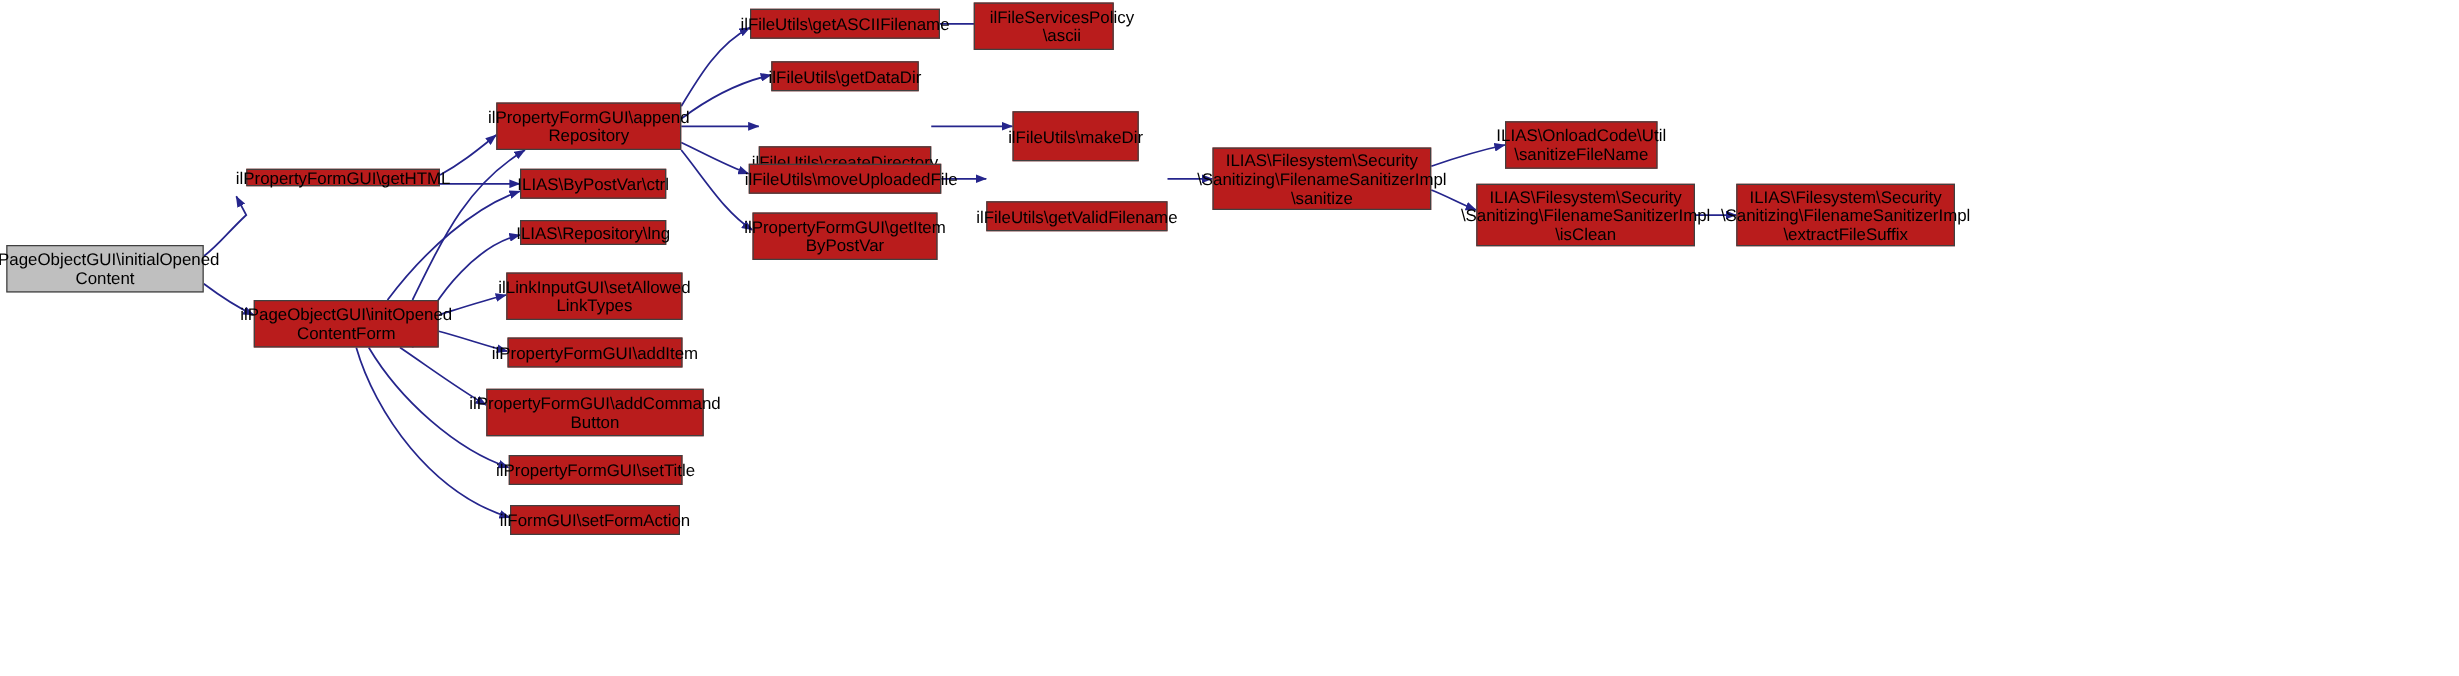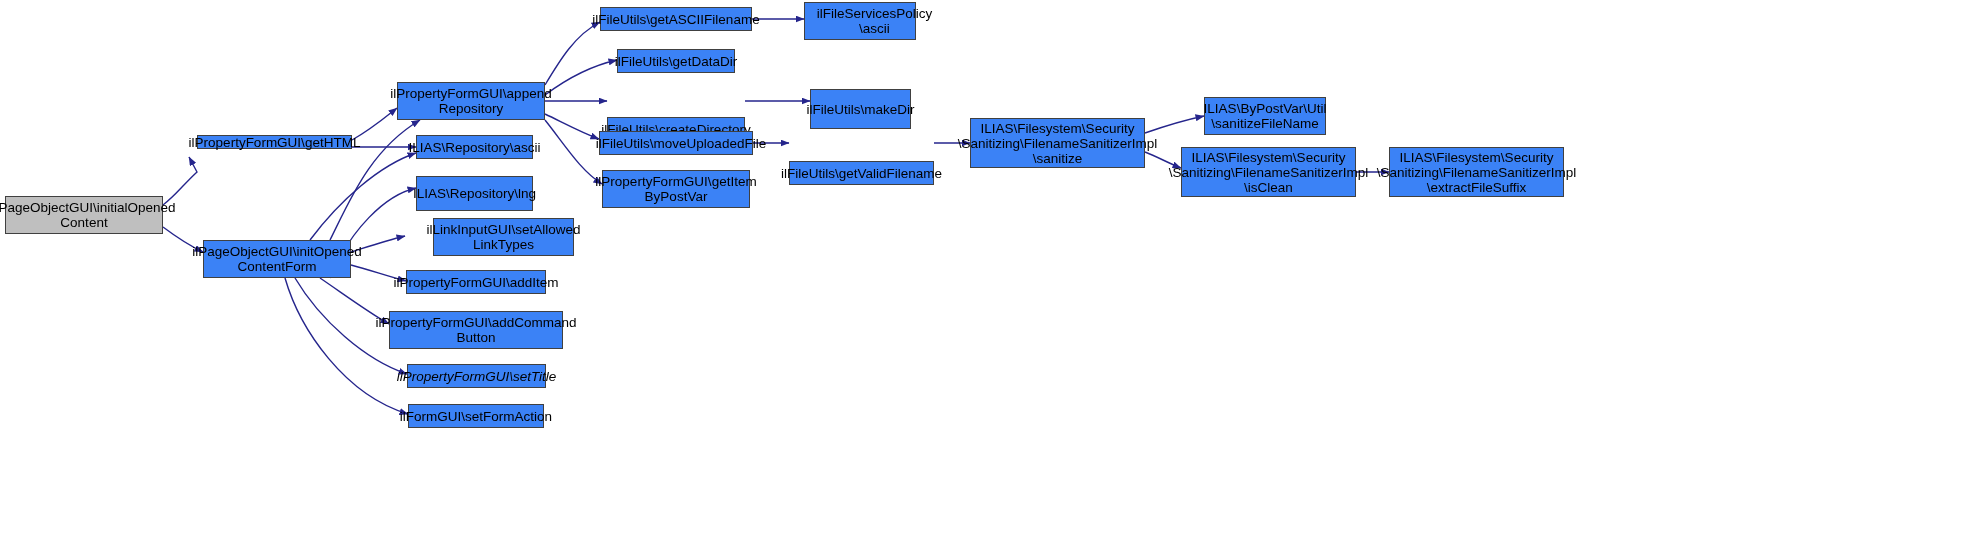--- a/index.html
+++ b/index.html
@@ -21,21 +21,21 @@
     left: 0;
     top: 0;
     width: 1967px;
     height: 541px;
     pointer-events: none;
   }
   .node {
     position: absolute;
     box-sizing: border-box;
     border: 1px solid #000000;
-    background: #3b82f6;
+    background: #b91c1c;
     color: #000000;
     display: flex;
     align-items: center;
     justify-content: center;
     text-align: center;
     font-size: 13.5px;
     line-height: 15px;
     letter-spacing: 0px;
     white-space: pre-line;
     padding: 0 3px;
@@ -86,43 +86,43 @@
       </g>
   </svg>
   <div id="nodes-group">
       <div class="node root" style="left: 5px; top: 196px; width: 158px; height: 38px;">ilPageObjectGUI\initialOpened
 Content</div>
       <div class="node thick" style="left: 197px; top: 135px; width: 155px; height: 14px;">ilPropertyFormGUI\getHTML</div>
       <div class="node thick" style="left: 203px; top: 240px; width: 148px; height: 38px;">ilPageObjectGUI\initOpened
 ContentForm</div>
       <div class="node thick" style="left: 397px; top: 82px; width: 148px; height: 38px;">ilPropertyFormGUI\append
 Repository</div>
-      <div class="node thick" style="left: 416px; top: 135px; width: 117px; height: 24px;">ILIAS\Repository\ascii</div>
-      <div class="node thick" style="left: 416px; top: 176px; width: 117px; height: 35px;">ILIAS\Repository\lng</div>
-      <div class="node thick" style="left: 405px; top: 218px; width: 141px; height: 38px; margin-left: 28px;">ilLinkInputGUI\setAllowed
+      <div class="node thick" style="left: 416px; top: 135px; width: 117px; height: 24px;">ILIAS\ByPostVar\ctrl</div>
+      <div class="node thick" style="left: 416px; top: 176px; width: 117px; height: 20px;">ILIAS\Repository\lng</div>
+      <div class="node thick" style="left: 405px; top: 218px; width: 141px; height: 38px;">ilLinkInputGUI\setAllowed
 LinkTypes</div>
       <div class="node thick" style="left: 406px; top: 270px; width: 140px; height: 24px;">ilPropertyFormGUI\addItem</div>
       <div class="node thick" style="left: 389px; top: 311px; width: 174px; height: 38px;">ilPropertyFormGUI\addCommand
 Button</div>
-      <div class="node thick" style="left: 407px; top: 364px; width: 139px; height: 24px; font-style: italic;">ilPropertyFormGUI\setTitle</div>
+      <div class="node thick" style="left: 407px; top: 364px; width: 139px; height: 24px;">ilPropertyFormGUI\setTitle</div>
       <div class="node thick" style="left: 408px; top: 404px; width: 136px; height: 24px;">ilFormGUI\setFormAction</div>
       <div class="node thick" style="left: 600px; top: 7px; width: 152px; height: 24px;">ilFileUtils\getASCIIFilename</div>
       <div class="node thick" style="left: 617px; top: 49px; width: 118px; height: 24px;">ilFileUtils\getDataDir</div>
       <div class="node thick" style="left: 607px; top: 89px; width: 138px; height: 24px; margin-top: 28px;">ilFileUtils\createDirectory</div>
       <div class="node thick" style="left: 599px; top: 131px; width: 154px; height: 24px; padding-left: 13px;">ilFileUtils\moveUploadedFile</div>
       <div class="node thick" style="left: 602px; top: 170px; width: 148px; height: 38px;">ilPropertyFormGUI\getItem
 ByPostVar</div>
-      <div class="node thick" style="left: 804px; top: 2px; width: 112px; height: 38px; padding-left: 32px;">ilFileServicesPolicy
+      <div class="node thick" style="left: 779px; top: 2px; width: 112px; height: 38px; padding-left: 32px;">ilFileServicesPolicy
 \ascii</div>
       <div class="node thick" style="left: 810px; top: 89px; width: 101px; height: 40px;">ilFileUtils\makeDir</div>
       <div class="node thick" style="left: 789px; top: 131px; width: 145px; height: 24px; margin-top: 30px;">ilFileUtils\getValidFilename</div>
       <div class="node thick" style="left: 970px; top: 118px; width: 175px; height: 50px;">ILIAS\Filesystem\Security
 \Sanitizing\FilenameSanitizerImpl
 \sanitize</div>
-      <div class="node thick" style="left: 1204px; top: 97px; width: 122px; height: 38px;">ILIAS\ByPostVar\Util
+      <div class="node thick" style="left: 1204px; top: 97px; width: 122px; height: 38px;">ILIAS\OnloadCode\Util
 \sanitizeFileName</div>
       <div class="node thick" style="left: 1181px; top: 147px; width: 175px; height: 50px;">ILIAS\Filesystem\Security
 \Sanitizing\FilenameSanitizerImpl
 \isClean</div>
       <div class="node thick" style="left: 1389px; top: 147px; width: 175px; height: 50px;">ILIAS\Filesystem\Security
 \Sanitizing\FilenameSanitizerImpl
 \extractFileSuffix</div>
     </div>
 </div>
 

